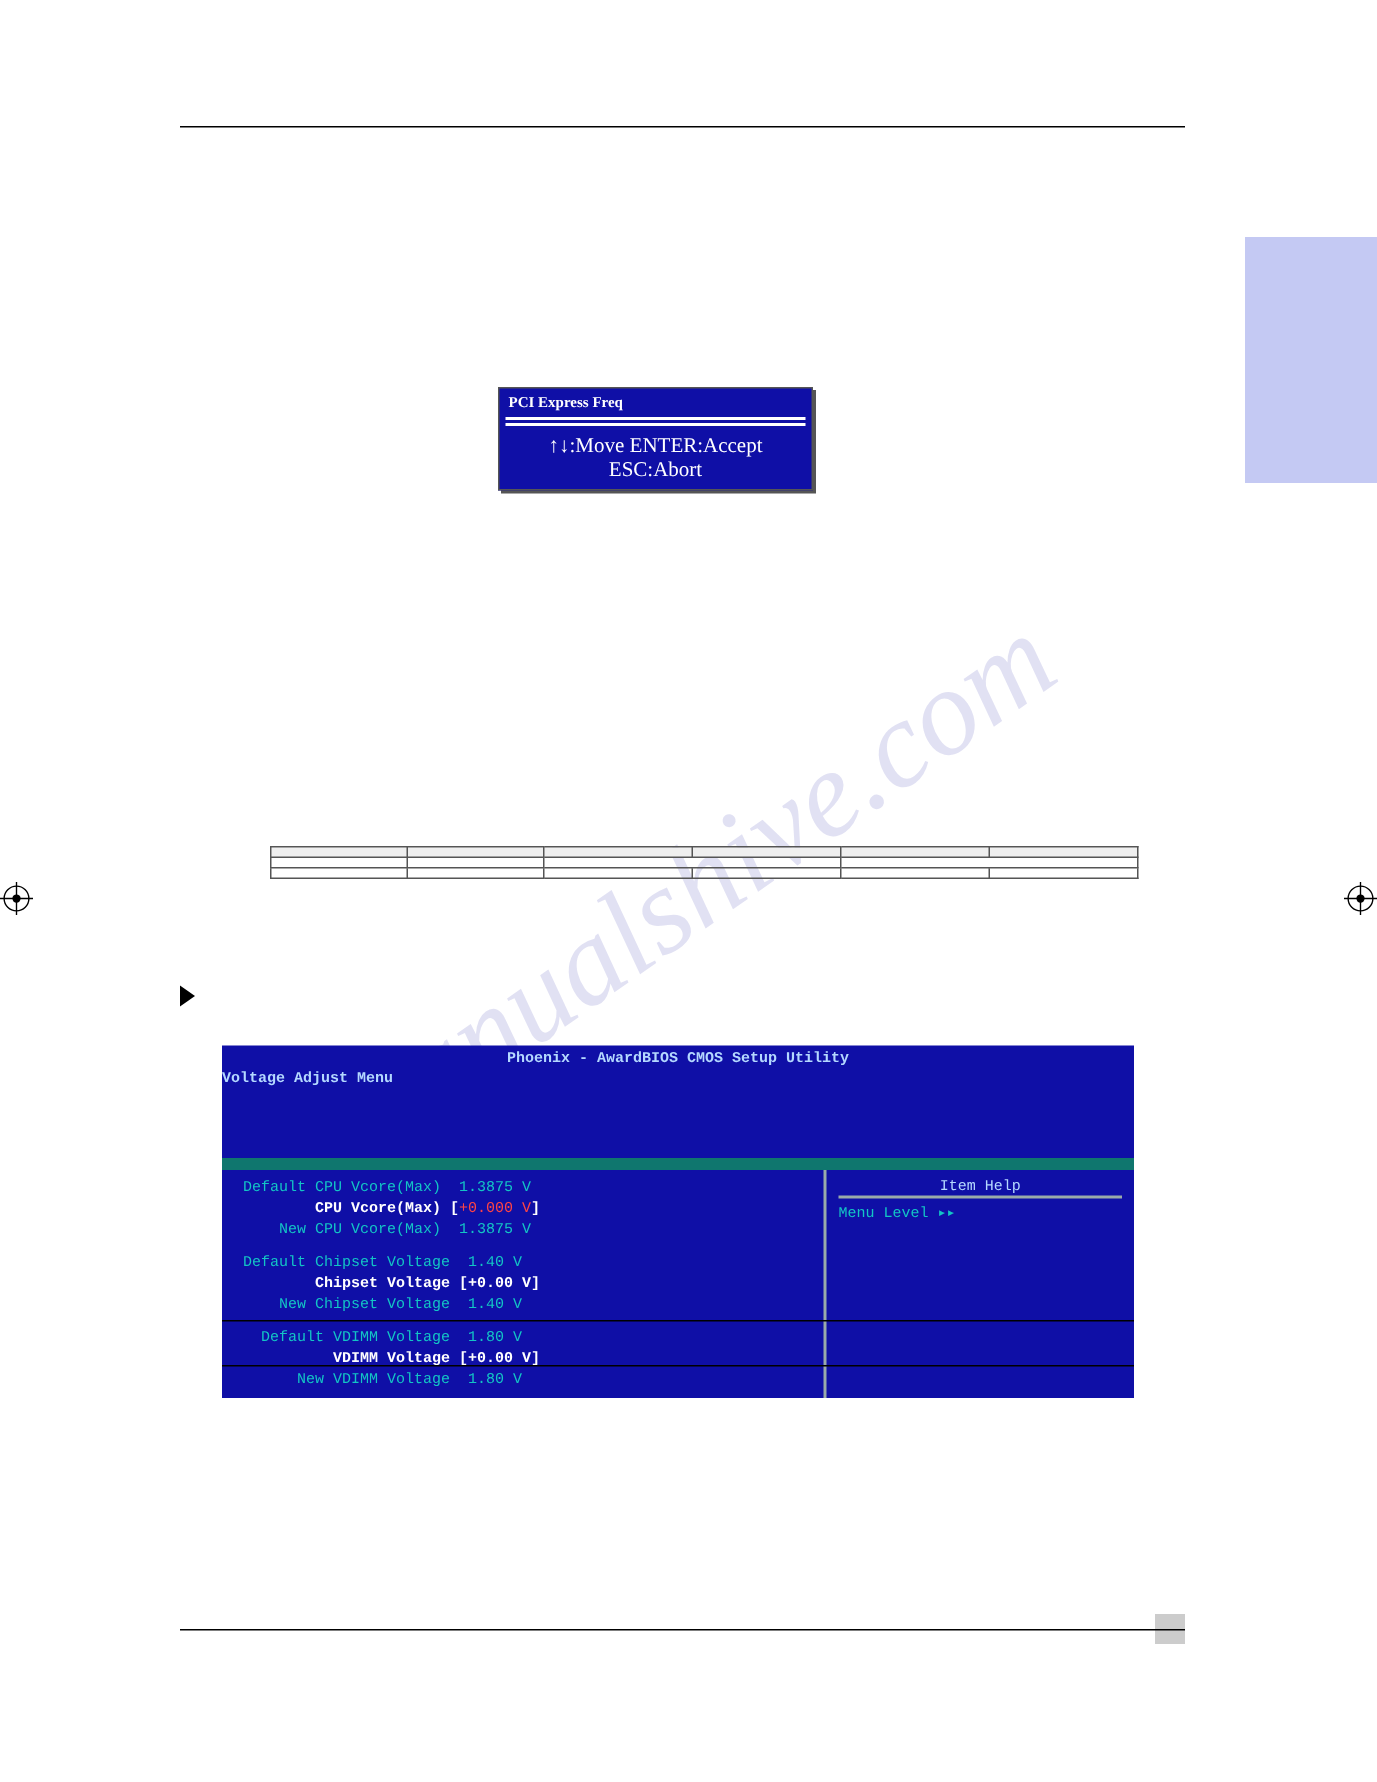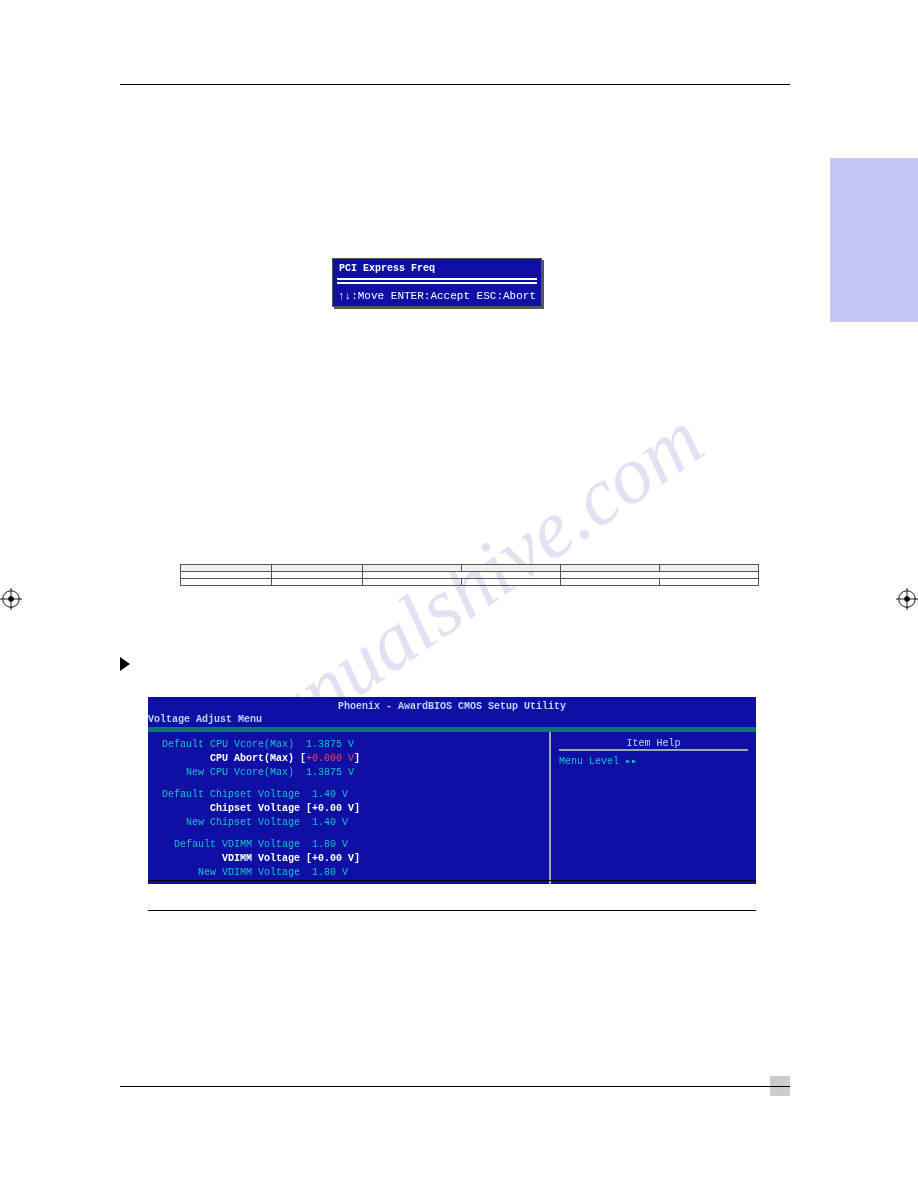--- a/index.html
+++ b/index.html
@@ -51,21 +51,21 @@
   svg.regmark line { stroke: #000; stroke-width: 1; }
   
   .bios-dialog {
     position: absolute;
     left: 332px;
     top: 258px;
     width: 208px;
     background: #0f0fa6;
     border: 1px solid #555;
     box-shadow: 2px 2px 0 #555;
-    font-family: Liberation Mono, monospace;
+    font-family: Liberation Serif, serif;
     font-size: 10px;
   }
   .bd-title {
     color: #fff;
     font-weight: bold;
     padding: 4px 6px 2px 6px;
   }
   .bd-rule { height: 2px; background: #fff; margin: 2px 4px; }
   .bd-body {
     color: #fff;
@@ -76,21 +76,21 @@
     display: inline-block;
     width: 52px;
     height: 12px;
     background: #b00;
     vertical-align: middle;
   }
   .bd-footer {
     color: #fff;
     text-align: center;
     padding: 4px 0;
-    font-size: 11px;
+    font-size: 14px;
   }
   
   .tbl {
     position: absolute;
     left: 180px;
     top: 564px;
     border-collapse: collapse;
     font-size: 10px;
     color: #333;
   }
@@ -123,21 +123,22 @@
   }
   .bp-title {
     text-align: center;
     padding: 4px 0 2px 0;
     color: #b4d8ff;
     font-weight: bold;
   }
   .bp-sub { text-align: left; color: #b4d8ff; font-weight: bold; padding-bottom: 2px; }
   .bp-grid {
     display: flex;
-    border-top: 5px solid #0f766e;
+    border-top: 8px solid #0f766e;
+    margin-top: 45px;
   }
   .bp-left {
     flex: 0 0 62%;
     padding: 6px 10px 4px 14px;
     border-right: 2px solid #9aa;
     line-height: 1.4;
   }
   .bp-right {
     flex: 1;
     padding: 6px 8px;
@@ -249,21 +250,21 @@
     </table>
 
 <div class="tri"></div>
 
 <div class="bios-panel">
   <div class="bp-title">Phoenix - AwardBIOS CMOS Setup Utility</div>
   <div class="bp-sub">Voltage Adjust Menu</div>
   <div class="bp-grid">
     <div class="bp-left">
       <div class="row"><span class="lbl-dim">Default CPU Vcore(Max)</span>  <span class="val-dim">1.3875 V</span></div>
-      <div class="row">        <span class="lbl-white">CPU Abort(Max)</span> <span class="val-bracket">[</span><span class="val-red">+0.000 V</span><span class="val-bracket">]</span></div>
+      <div class="row">        <span class="lbl-white">CPU Vcore(Max)</span> <span class="val-bracket">[</span><span class="val-red">+0.000 V</span><span class="val-bracket">]</span></div>
       <div class="row">    <span class="lbl-dim">New CPU Vcore(Max)</span>  <span class="val-dim">1.3875 V</span></div>
       <div class="spacer"></div>
       <div class="row"><span class="lbl-dim">Default Chipset Voltage</span>  <span class="val-dim">1.40 V</span></div>
       <div class="row">        <span class="lbl-white">Chipset Voltage</span> <span class="val-bracket">[+0.00 V]</span></div>
       <div class="row">    <span class="lbl-dim">New Chipset Voltage</span>  <span class="val-dim">1.40 V</span></div>
       <div class="spacer"></div>
       <div class="row">  <span class="lbl-dim">Default VDIMM Voltage</span>  <span class="val-dim">1.80 V</span></div>
       <div class="row">          <span class="lbl-white">VDIMM Voltage</span> <span class="val-bracket">[+0.00 V]</span></div>
       <div class="row">      <span class="lbl-dim">New VDIMM Voltage</span>  <span class="val-dim">1.80 V</span></div>
     </div>

